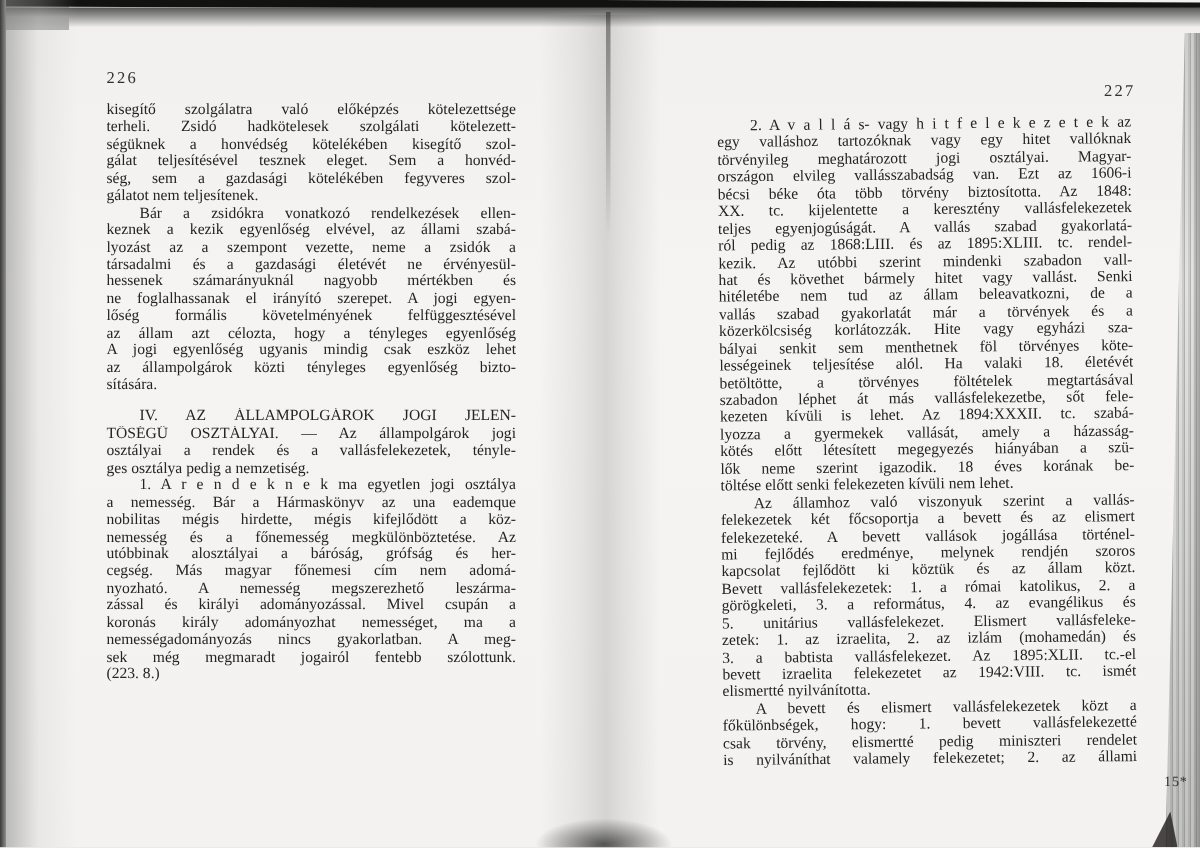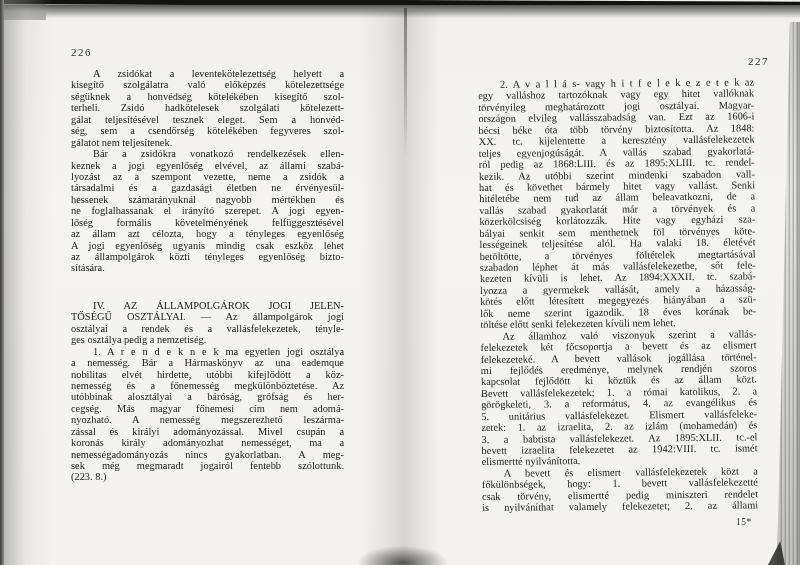--- a/index.html
+++ b/index.html
@@ -30,27 +30,27 @@
     background:
       linear-gradient(180deg,rgba(120,120,118,0.25),rgba(90,90,88,0.05) 30%,rgba(70,70,68,0.25) 100%),
       repeating-linear-gradient(90deg,#b7b7b5 0px,#b7b7b5 1px,#eaeae8 1px,#eaeae8 3px,#d3d3d1 3px,#d3d3d1 4px);}
   .edge-strip-inner{position:absolute;right:0;top:0;bottom:0;width:5px;
     background:linear-gradient(90deg,rgba(255,255,255,0),rgba(80,80,78,0.45));}
   .corner-dark{position:absolute;right:15px;bottom:0;width:17px;height:24px;
     clip-path:polygon(72% 0,100% 100%,0 100%);background:#2a2826;opacity:0.85;}
   
   .pagenum{position:absolute;font-size:11px;letter-spacing:1.5px;color:#33312f;}
   #pagenum-left{left:71px;top:46px;text-align:center;}
-  #pagenum-right{left:736px;top:55px;margin-left:12px;}
-  #sig-mark{position:absolute;left:736px;top:517px;font-size:9.5px;letter-spacing:0.5px;color:#33312f;text-align:center;}
+  #pagenum-right{left:736px;top:55px;}
+  #sig-mark{position:absolute;left:776px;top:517px;font-size:9.5px;letter-spacing:0.5px;color:#33312f;text-align:center;}
   .page{position:absolute;font-size:10.4px;line-height:11.45px;}
   #page-left-text{left:71px;top:68px;width:273px;}
   #page-right-text{left:478px;top:79px;width:276px;transform:rotate(-0.55deg);transform-origin:top left;}
   .para{margin:0;}
-  .para.gap{margin-top:26px;}
+  .para.gap{margin-top:10px;}
   .line{height:11.45px;text-align:justify;text-align-last:justify;overflow:hidden;}
   .line.indent{text-indent:22px;}
   .line.last{text-align-last:left;}
   .it{}
 </style>
 </head>
 <body>
 
 <div id="scan">
   <div class="top-corner"></div>
@@ -65,51 +65,50 @@
     <div class="edge-strip-inner"></div>
   </div>
   <div class="corner-dark"></div>
 
   <div id="pagenum-left" class="pagenum">226</div>
   <div id="pagenum-right" class="pagenum">227</div>
   <div id="sig-mark">15*</div>
 
   <div id="page-left-text" class="page">
       <div class="para">
-        <div class="line indent">A zsidókat a leventekötelezettség helyett a</div>
         <div class="line">kisegítő szolgálatra való előképzés kötelezettsége</div>
+        <div class="line">terheli. Zsidó hadkötelesek szolgálati kötelezett-</div>
         <div class="line">ségüknek a honvédség kötelékében kisegítő szol-</div>
-        <div class="line">terheli. Zsidó hadkötelesek szolgálati kötelezett-</div>
         <div class="line">gálat teljesítésével tesznek eleget. Sem a honvéd-</div>
-        <div class="line">ség, sem a csendőrség kötelékében fegyveres szol-</div>
+        <div class="line">ség, sem a gazdasági kötelékében fegyveres szol-</div>
         <div class="line last">gálatot nem teljesítenek.</div>
       </div>
       <div class="para">
         <div class="line indent">Bár a zsidókra vonatkozó rendelkezések ellen-</div>
-        <div class="line">keznek a jogi egyenlőség elvével, az állami szabá-</div>
+        <div class="line">keznek a kezik egyenlőség elvével, az állami szabá-</div>
         <div class="line">lyozást az a szempont vezette, neme a zsidók a</div>
-        <div class="line">társadalmi és a gazdasági életben ne érvényesül-</div>
+        <div class="line">társadalmi és a gazdasági életévét ne érvényesül-</div>
         <div class="line">hessenek számarányuknál nagyobb mértékben és</div>
         <div class="line">ne foglalhassanak el irányító szerepet. A jogi egyen-</div>
         <div class="line">lőség formális követelményének felfüggesztésével</div>
         <div class="line">az állam azt célozta, hogy a tényleges egyenlőség</div>
         <div class="line">A jogi egyenlőség ugyanis mindig csak eszköz lehet</div>
         <div class="line">az állampolgárok közti tényleges egyenlőség bizto-</div>
         <div class="line last">sítására.</div>
       </div>
       <div class="para gap">
         <div class="line indent">IV. AZ ÁLLAMPOLGÁROK JOGI JELEN-</div>
         <div class="line">TŐSÉGŰ OSZTÁLYAI. — Az állampolgárok jogi</div>
         <div class="line">osztályai a rendek és a vallásfelekezetek, tényle-</div>
         <div class="line last">ges osztálya pedig a nemzetiség.</div>
       </div>
       <div class="para">
         <div class="line indent">1. A r e n d e k n e k ma egyetlen jogi osztálya</div>
         <div class="line"><span class="">a </span><span class="it">nemesség.</span><span class=""> Bár a </span><span class="it">Hármaskönyv</span><span class=""> az </span><span class="it">una eademque</span></div>
-        <div class="line"><span class="it">nobilitas</span><span class=""> elvét hirdette, utóbbi kifejlődött a köz-</span></div>
+        <div class="line"><span class="it">nobilitas</span><span class=""> mégis hirdette, mégis kifejlődött a köz-</span></div>
         <div class="line">nemesség és a főnemesség megkülönböztetése. Az</div>
         <div class="line">utóbbinak alosztályai a báróság, grófság és her-</div>
         <div class="line">cegség. Más magyar főnemesi cím nem adomá-</div>
         <div class="line">nyozható. A nemesség megszerezhető leszárma-</div>
         <div class="line">zással és királyi adományozással. Mivel csupán a</div>
         <div class="line">koronás király adományozhat nemességet, ma a</div>
         <div class="line">nemességadományozás nincs gyakorlatban. A meg-</div>
         <div class="line">sek még megmaradt jogairól fentebb szólottunk.</div>
         <div class="line last">(223. 8.)</div>
       </div>

